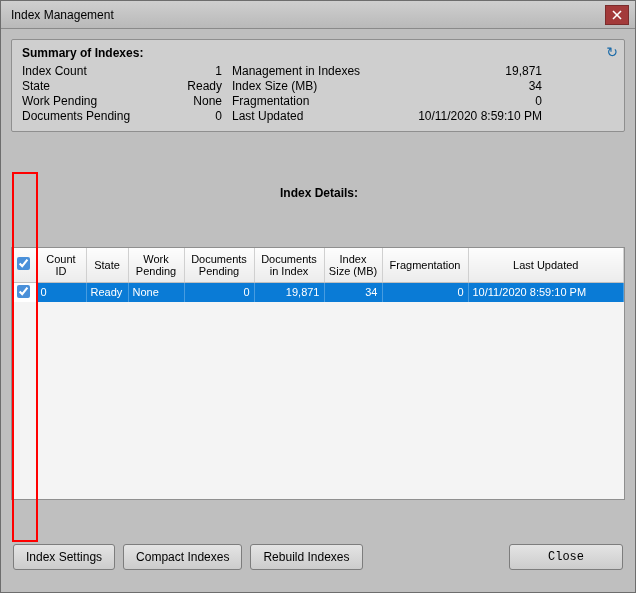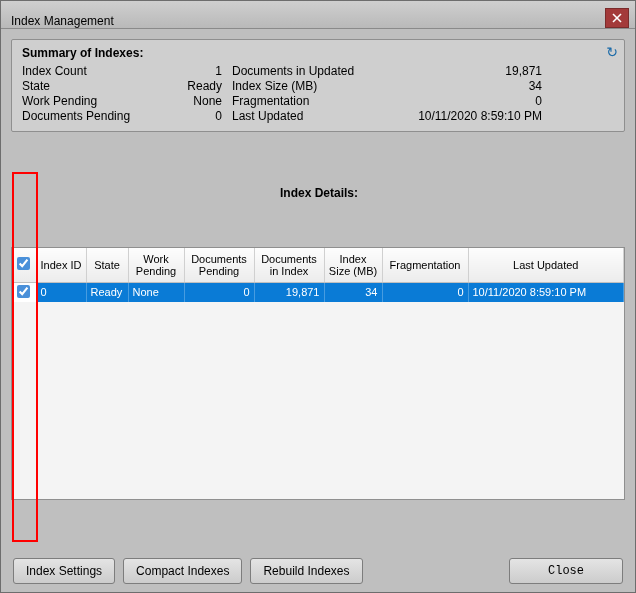--- a/index.html
+++ b/index.html
@@ -1,38 +1,38 @@
 <!DOCTYPE html>
 <html><head>
 <meta charset="utf-8">
 <style>
   html,body{margin:0;padding:0;font-family:"Segoe UI",Tahoma,sans-serif;font-size:12px;color:#000;}
   body{background:#bfbfbf;width:636px;height:593px;overflow:hidden;position:relative;}
   .window{width:636px;height:593px;border:1px solid #6d6d6d;box-sizing:border-box;display:flex;flex-direction:column;}
-  .titlebar{height:27px;background:linear-gradient(#cfcfcf,#b9b9b9);display:flex;align-items:flex-end;padding:0 6px 0 10px;border-bottom:1px solid #8a8a8a;}
+  .titlebar{height:27px;background:linear-gradient(#cfcfcf,#b9b9b9);display:flex;align-items:center;padding:0 6px 0 10px;border-bottom:1px solid #8a8a8a;}
   .titlebar .title{flex:1;font-size:12px;}
   .titlebar .close-btn{width:24px;height:20px;display:flex;align-items:center;justify-content:center;background:#a33a3a;color:#fff;border:1px solid #7a2c2c;box-sizing:border-box;}
   .body{flex:1;background:#bfbfbf;padding:10px 10px 8px 10px;display:flex;flex-direction:column;gap:44px;}
   .panel{background:#cfcfcf;border:1px solid #8f8f8f;border-radius:2px;padding:6px 10px 8px 10px;position:relative;}
   .panel .panel-heading{font-weight:bold;font-size:12px;margin-bottom:4px;}
   .refresh{position:absolute;top:4px;right:6px;color:#1a6aa8;font-size:14px;}
   .summary-grid{display:grid;grid-template-columns:130px 60px 160px 140px;column-gap:10px;row-gap:1px;font-size:12px;}
   .summary-grid .val{text-align:right;}
   .section-heading{font-weight:bold;margin:10px 0 3px 2px;text-align:center;}
   .table-wrap{flex:1;border:1px solid #8f8f8f;background:#fff;display:flex;flex-direction:column;overflow:hidden;}
   table{border-collapse:collapse;width:100%;table-layout:fixed;}
   thead th{background:linear-gradient(#fdfdfd,#ececec);border-right:1px solid #d0d0d0;border-bottom:1px solid #c0c0c0;font-weight:normal;font-size:11px;padding:4px 4px;height:34px;vertical-align:middle;text-align:center;box-sizing:border-box;}
   thead th.chk{width:24px;}
   tbody td{padding:2px 4px;font-size:11px;border-right:1px solid rgba(255,255,255,0.25);height:18px;box-sizing:border-box;}
   tr.selected td{background:#0a7bd6;color:#fff;}
   td.num{text-align:right;}
   td.chk{text-align:center;background:#fff !important;color:#000 !important;}
   .table-fill{flex:1;background:#f4f4f4;}
   .hl{position:absolute;border:2px solid #ff0000;pointer-events:none;box-sizing:border-box;}
-  .footer{height:40px;display:flex;align-items:flex-end;gap:8px;padding:0 2px;}
+  .footer{height:40px;display:flex;align-items:flex-start;gap:8px;padding:0 2px;}
   .footer .spacer{flex:1;}
   .btn{height:24px;padding:0 12px;background:linear-gradient(#e4e4e4,#cccccc);border:1px solid #7d7d7d;border-radius:3px;display:flex;align-items:center;font-size:12px;color:#000;}
   .btn.close{min-width:88px;justify-content:center;font-family:Liberation Mono, monospace;}
   input[type=checkbox]{margin:0;width:13px;height:13px;accent-color:#4a90d9;}
 </style>
 </head>
 <body>
 
 <div class="window">
 
@@ -47,21 +47,21 @@
   </div>
 
   <div class="body">
 
     <div class="panel">
       <div class="panel-heading">Summary of Indexes:</div>
       <div class="refresh">↻</div>
       <div class="summary-grid">
         <div>Index Count</div>
         <div class="val">1</div>
-        <div>Documents in Updated</div>
+        <div>Management in Indexes</div>
         <div class="val">19,871</div>
 
         <div>State</div>
         <div class="val">Ready</div>
         <div>Index Size (MB)</div>
         <div class="val">34</div>
 
         <div>Work Pending</div>
         <div class="val">None</div>
         <div>Fragmentation</div>
@@ -85,21 +85,21 @@
             <col style="width:56px">
           <col style="width:70px">
             <col style="width:70px">
             <col style="width:58px">
             <col style="width:86px">
             <col>
         </colgroup>
         <thead>
           <tr>
             <th class="chk"><input type="checkbox" checked="" style=""></th>
-            <th>Index ID</th>
+            <th>Count ID</th>
             <th>State</th>
             <th>Work Pending</th>
             <th>Documents Pending</th>
             <th>Documents in Index</th>
             <th>Index Size (MB)</th>
             <th>Fragmentation</th>
             <th>Last Updated</th>
           </tr>
         </thead>
         <tbody>

